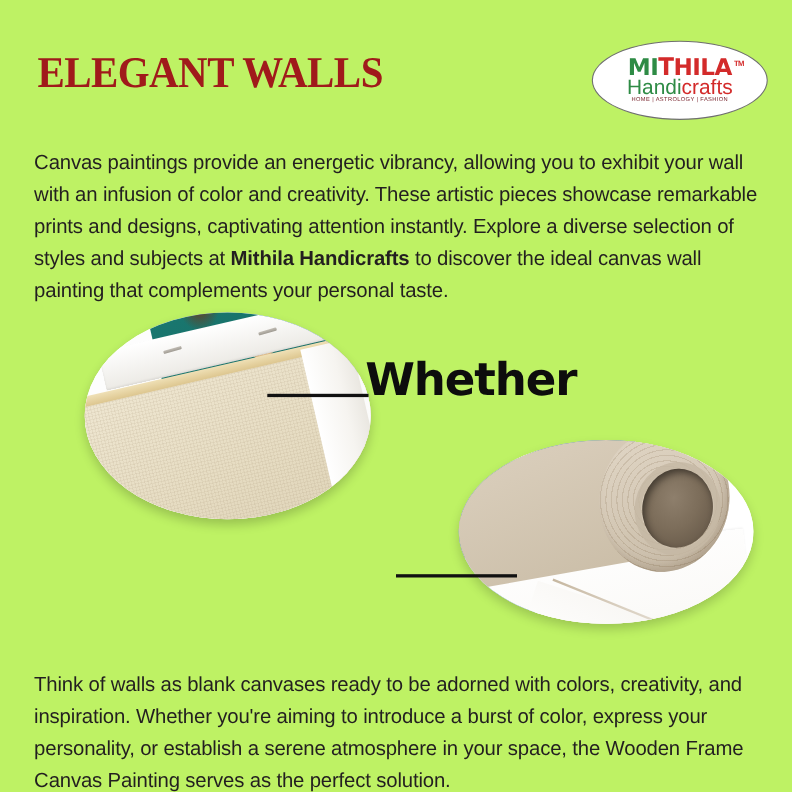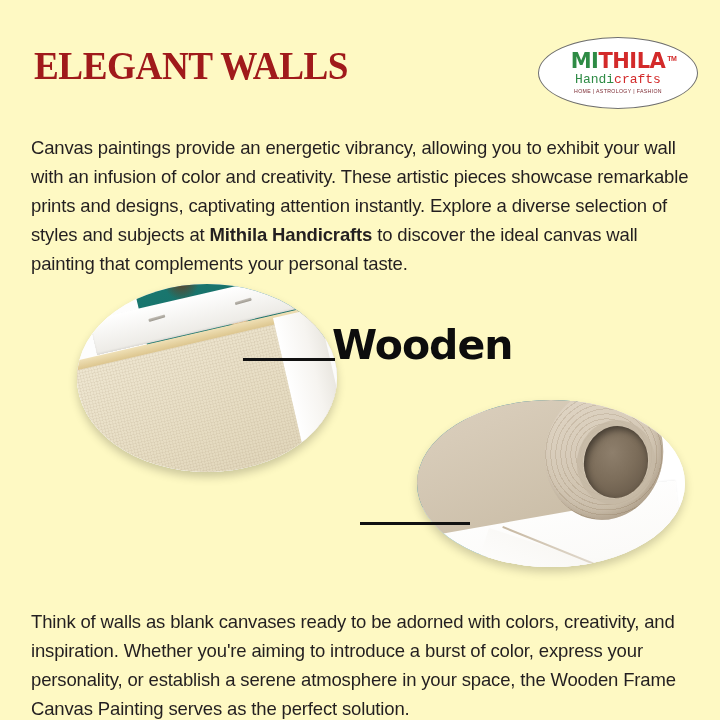--- a/index.html
+++ b/index.html
@@ -3,21 +3,21 @@
 <meta charset="utf-8">
 <style>
   html,body{margin:0;padding:0;}
   body{
     width:720px;height:720px;
     background:#ffffff;
     font-family:"Liberation Sans", sans-serif;
     overflow:hidden;
     position:relative;
   }
-  .page{position:relative;width:720px;height:720px;overflow:hidden;background:#fef9c3;}
+  .page{position:relative;width:720px;height:720px;overflow:hidden;background:#bef264;}
 
   
   .brand-title{
     position:absolute;left:34px;top:46px;
     font-family:"Liberation Serif", serif;
     font-weight:bold;
     font-size:40px;
     line-height:40px;
     letter-spacing:-0.5px;
     color:#A01A1B;
@@ -53,22 +53,22 @@
   }
   .lg-green{color:#2E8B45;}
   .lg-red{color:#D32A2A;}
   .lg-t{color:#D32A2A;display:inline-block;transform:scaleY(1.05);}
   .logo-tm{
     position:absolute;right:-11px;top:-3px;
     font-size:7px;font-weight:bold;color:#D32A2A;
     font-family:"Liberation Sans",sans-serif;
   }
   .logo-sub{
-    font-family:Liberation Mono, monospace;
-    font-size:13px;line-height:14px;margin-top:1px;white-space:nowrap;
+    font-family:Liberation Sans, sans-serif;
+    font-size:19px;line-height:14px;margin-top:1px;white-space:nowrap;
   }
   .logo-sub .s-green{color:#2E8B45;}
   .logo-sub .s-red{color:#D32A2A;}
   .logo-tag{
     font-family:"Liberation Sans", sans-serif;
     font-size:5.2px;line-height:7px;
     letter-spacing:0.35px;
     color:#7a2730;margin-top:1px;white-space:nowrap;
   }
 
@@ -325,20 +325,20 @@
       <div class="o2-body"></div>
       <div class="o2-roll"></div>
       <div class="o2-rings"></div>
       <div class="o2-hole-rim"></div>
       <div class="o2-hole"></div>
     </div>
   </div>
 
   <div class="lead-line lead1"></div>
   <div class="callout callout-wooden">
-    <span class="l1">Wooden</span>
+    <span class="l1">Whether</span>
   </div>
 
   <div class="lead-line lead2"></div>
 
   <div class="para para-bottom">Think of walls as blank canvases ready to be adorned with colors, creativity, and inspiration. Whether you're aiming to introduce a burst of color, express your personality, or establish a serene atmosphere in your space, the Wooden Frame Canvas Painting serves as the perfect solution.</div>
 
 </div>
 
 </body></html>

